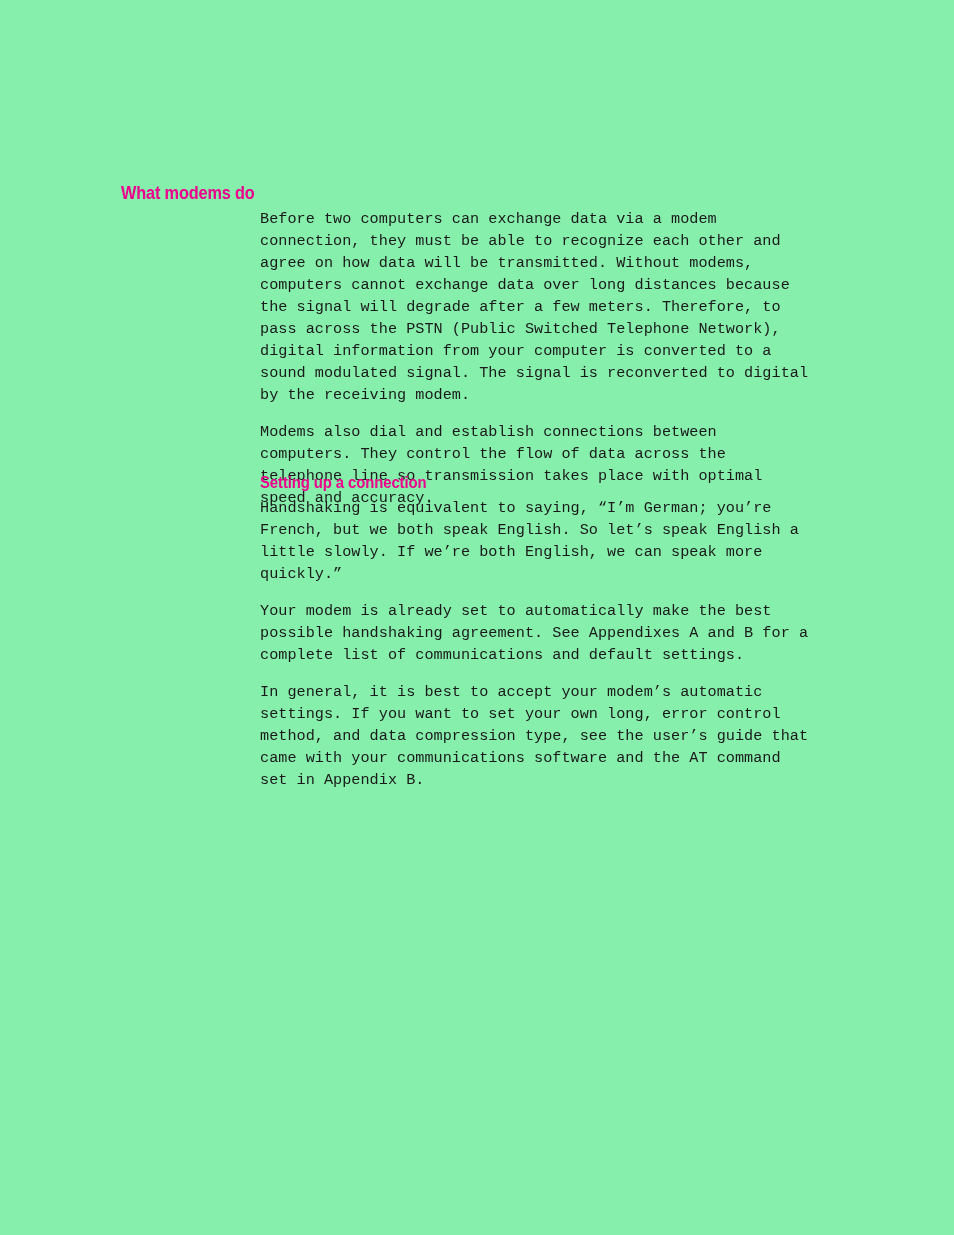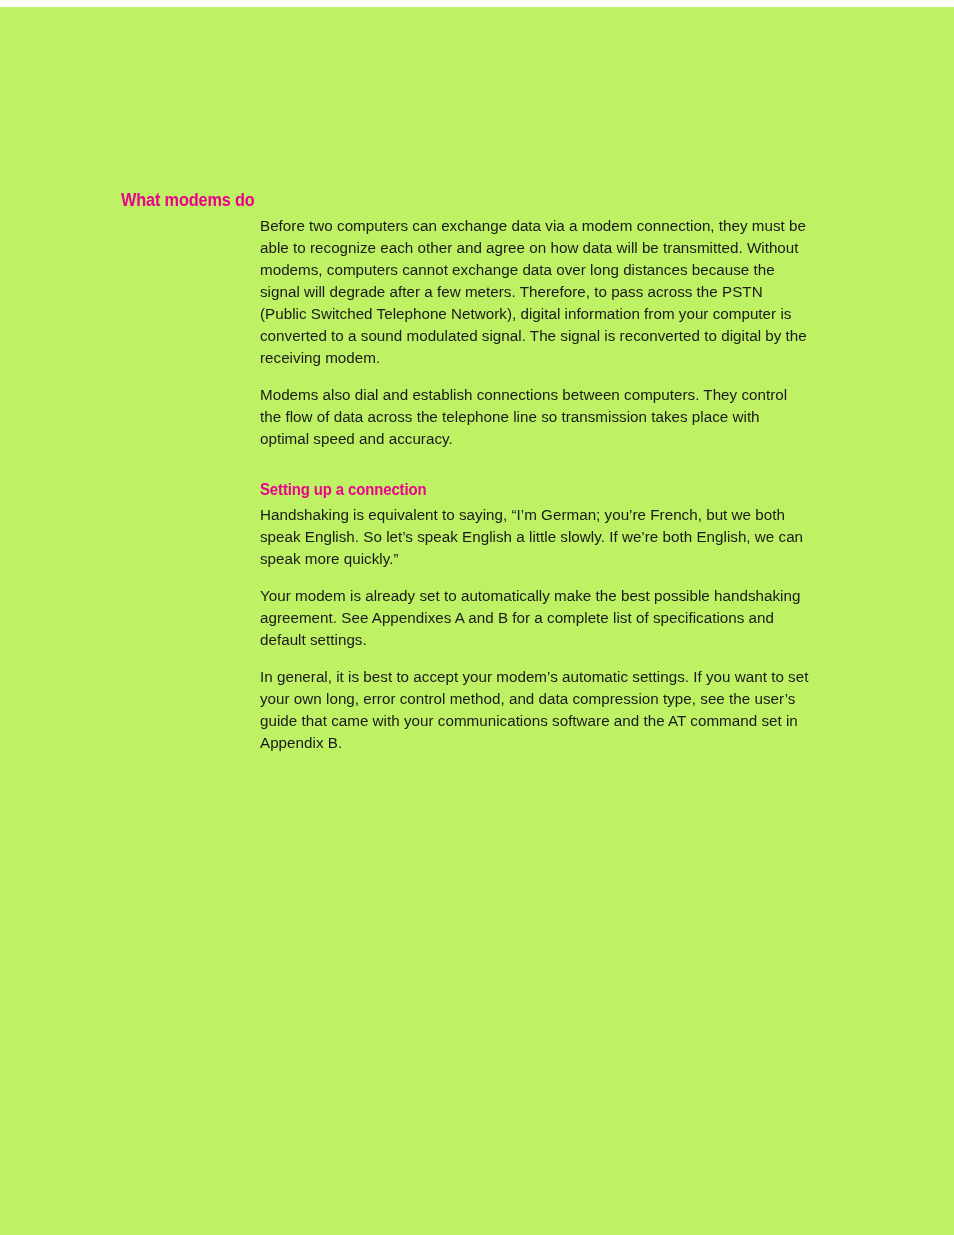--- a/index.html
+++ b/index.html
@@ -12,22 +12,21 @@
     height: 1235px;
     position: relative;
     overflow: hidden;
     font-family: "Liberation Serif", "DejaVu Serif", serif;
     -webkit-font-smoothing: antialiased;
   }
 
   .page {
     position: absolute;
     inset: 0;
-    background: #bef264;
-    margin-top: 7px;
+    background: #86efac;
   }
 
   
   .h1 {
     position: absolute;
     left: 121px;
     top: 172px;
     font-family: "Liberation Sans", "DejaVu Sans", sans-serif;
     font-weight: bold;
     font-size: 17.5px;
@@ -56,21 +55,21 @@
 
   
   .body-col {
     position: absolute;
     left: 260px;
     top: 208px;
     width: 552px;
   }
 
   .para {
-    font-family: Liberation Sans, sans-serif;
+    font-family: Liberation Mono, monospace;
     font-size: 15.2px;
     line-height: 22px;
     color: #1a1a1a;
     text-align: left;
     margin: 0;
     letter-spacing: 0.02px;
   }
 
   
   .body-col-2 {
@@ -105,21 +104,21 @@
   <div class="body-col">
     <p class="para">Before two computers can exchange data via a modem connection, they must be able to recognize each other and agree on how data will be transmitted. Without modems, computers cannot exchange data over long distances because the signal will degrade after a few meters. Therefore, to pass across the PSTN (Public Switched Telephone Network), digital information from your computer is converted to a sound modulated signal. The signal is reconverted to digital by the receiving modem.</p>
     <p class="para">Modems also dial and establish connections between computers. They control the flow of data across the telephone line so transmission takes place with optimal speed and accuracy.</p>
   </div>
 
   <h2 class="h2">Setting up a connection</h2>
 
   <div class="body-col-2">
 
     <p class="para">Handshaking is equivalent to saying, “I’m German; you’re French, but we both speak English. So let’s speak English a little slowly. If we’re both English, we can speak more quickly.”</p>
-    <p class="para">Your modem is already set to automatically make the best possible handshaking agreement. See Appendixes A and B for a complete list of specifications and default settings.</p>
+    <p class="para">Your modem is already set to automatically make the best possible handshaking agreement. See Appendixes A and B for a complete list of communications and default settings.</p>
     <p class="para">In general, it is best to accept your modem’s automatic settings. If you want to set your own long, error control method, and data compression type, see the user’s guide that came with your communications software and the AT command set in Appendix B.</p>
   </div>
 
   <div class="footer">
     
 
     
 
     
   </div>

